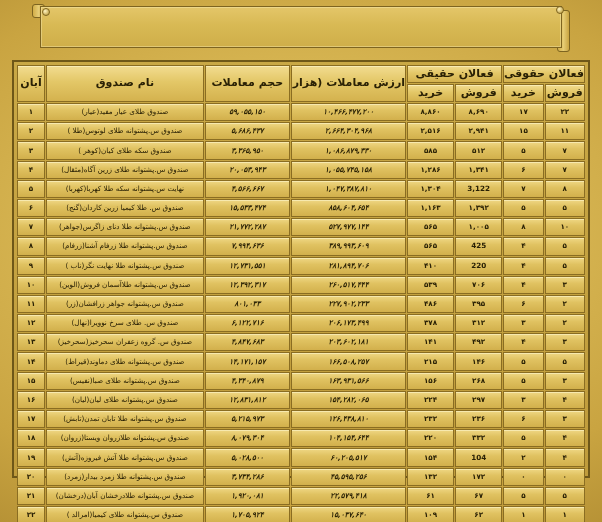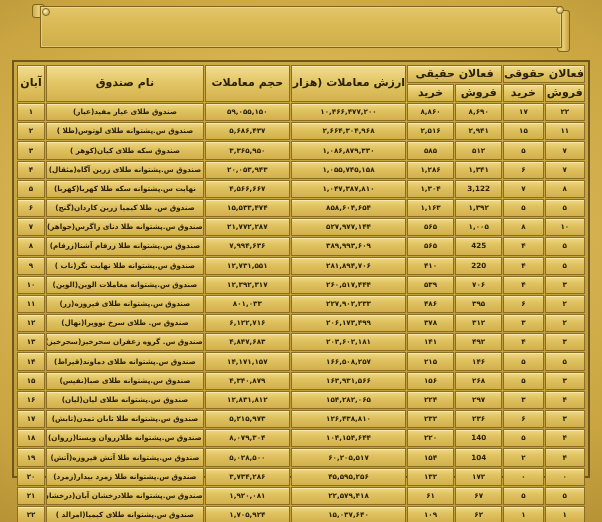--- a/index.html
+++ b/index.html
@@ -103,31 +103,32 @@
   table.report th {
     font-weight: bold;
     font-size: 11px;
     background: linear-gradient(180deg, #f2dc90 0%, #e3c767 45%, #d4b24e 100%);
     height: 16px;
   }
   table.report td { height: 16.2px; }
 
   td.fundname {
     font-size: 7.3px;
-    font-weight: bold;
+    font-weight: normal;
     text-align: center;
   }
   td.num, td.idx {
     font-size: 7.4px;
     font-weight: bold;
   }
   td.money {
     font-size: 7.4px;
     font-weight: bold;
     background: linear-gradient(180deg, #f0d988 0%, #e2c566 40%, #d4b24f 100%);
+    font-style: italic;
   }
 </style>
 </head>
 <body>
 
 <div class="page">
 
   <div class="banner-wrap">
     <div class="ribbon left"></div>
     <div class="ribbon right"></div>
@@ -256,31 +257,31 @@
             <td class="fundname">صندوق س.پشتوانه طلا نهایت نگر(ناب )</td>
             <td class="idx">۹</td>
           </tr>
           <tr>
             <td class="num">۳</td>
             <td class="num">۴</td>
             <td class="num">۷۰۶</td>
             <td class="num">۵۳۹</td>
             <td class="money">۲۶۰,۵۱۷,۴۴۴</td>
             <td class="money">۱۲,۳۹۲,۳۱۷</td>
-            <td class="fundname">صندوق س.پشتوانه معاملات الوین(الوین)</td>
+            <td class="fundname">صندوق س.پشتوانه طلاآسمان فروش(الوین)</td>
             <td class="idx">۱۰</td>
           </tr>
           <tr>
             <td class="num">۲</td>
             <td class="num">۶</td>
             <td class="num">۳۹۵</td>
             <td class="num">۴۸۶</td>
             <td class="money">۲۲۷,۹۰۲,۲۳۳</td>
             <td class="money">۸۰۱,۰۳۳</td>
-            <td class="fundname">صندوق س.پشتوانه طلای فیروزه(زر)</td>
+            <td class="fundname">صندوق س.پشتوانه جواهر زرافشان(زر)</td>
             <td class="idx">۱۱</td>
           </tr>
           <tr>
             <td class="num">۲</td>
             <td class="num">۳</td>
             <td class="num">۳۱۲</td>
             <td class="num">۳۷۸</td>
             <td class="money">۲۰۶,۱۷۳,۴۹۹</td>
             <td class="money">۶,۱۲۲,۷۱۶</td>
             <td class="fundname">صندوق س. طلای سرخ نوویرا(نهال)</td>
@@ -332,21 +333,21 @@
             <td class="num">۲۳۶</td>
             <td class="num">۲۳۲</td>
             <td class="money">۱۲۶,۴۳۸,۸۱۰</td>
             <td class="money">۵,۲۱۵,۹۷۳</td>
             <td class="fundname">صندوق س.پشتوانه طلا تابان تمدن(تابش)</td>
             <td class="idx">۱۷</td>
           </tr>
           <tr>
             <td class="num">۴</td>
             <td class="num">۵</td>
-            <td class="num">140</td>
+            <td class="num">۳۳۲</td>
             <td class="num">۲۲۰</td>
             <td class="money">۱۰۴,۱۵۴,۶۴۴</td>
             <td class="money">۸,۰۷۹,۳۰۴</td>
             <td class="fundname">صندوق س.پشتوانه طلازروان ویستا(زروان)</td>
             <td class="idx">۱۸</td>
           </tr>
           <tr>
             <td class="num">۴</td>
             <td class="num">۲</td>
             <td class="num">104</td>

